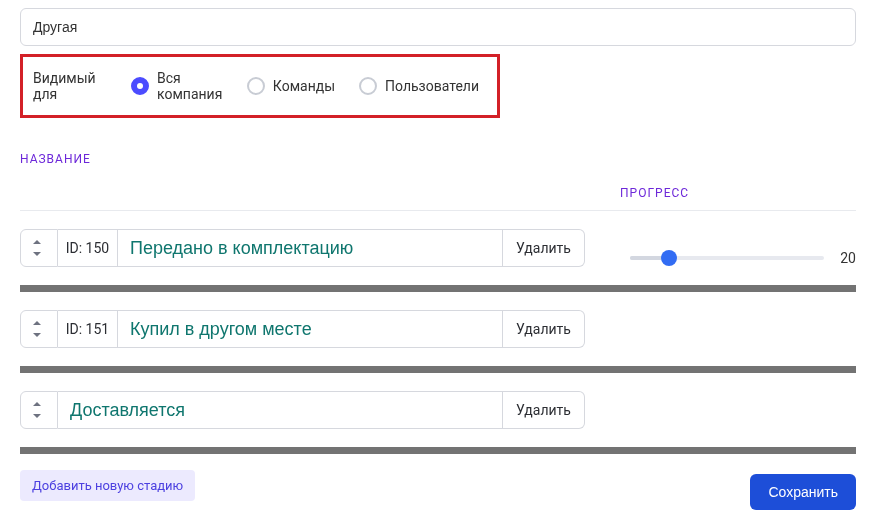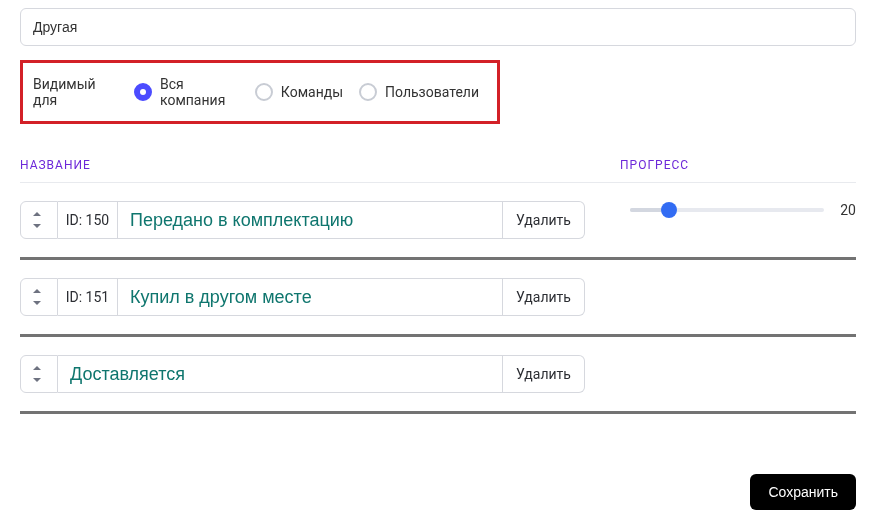--- a/index.html
+++ b/index.html
@@ -23,54 +23,54 @@
       padding: 8px 12px;
       font-size: 14px;
       color: #333;
     }
     .highlight-box {
       border: 3px solid #d32027;
       padding: 13px 10px;
       display: flex;
       align-items: flex-start;
       gap: 8px;
-      margin-top: 14px;
+      margin-top: 8px;
       width: 480px;
     }
     .radio-label { font-size: 14px; color: #333; margin-right: 6px; }
-    .radio-group { display: flex; align-items: center; gap: 8px; }
+    .radio-group { display: flex; align-items: center; gap: 16px; }
     .radio-item { display: flex; align-items: center; gap: 8px; cursor: pointer; margin-right: 8px; }
     .radio-circle {
       width: 18px; height: 18px; border-radius: 50%;
       border: 2px solid #c8ccd4; background: #fff;
       display: flex; align-items: center; justify-content: center;
       flex-shrink: 0;
     }
     .radio-circle.selected { border-color: #4c4cff; background: #4c4cff; }
     .radio-dot { width: 6px; height: 6px; border-radius: 50%; background: #fff; }
     .radio-text { font-size: 14px; color: #333; }
     .table-head {
       display: flex;
       margin-top: 22px;
       padding: 12px 0 10px 0;
       border-bottom: 1px solid #e8eaee;
     }
     .col-name { flex: 0 0 600px; }
-    .col-progress { flex: 1; }
+    .col-progress { flex: 1; margin-top: 34px; }
     .th {
       font-size: 12px;
       letter-spacing: 1px;
       color: #6d28d9;
       text-transform: uppercase;
     }
     .row {
       display: flex;
-      align-items: flex-start;
+      align-items: flex-end;
       padding: 18px 0 18px 0;
-      border-bottom: 3px solid #737373;
+      border-bottom: 7px solid #737373;
     }
     .row-left {
       flex: 0 0 565px;
       display: flex;
     }
     .row-right {
       flex: 1;
       display: flex;
       align-items: center;
       padding-left: 45px;
@@ -114,21 +114,21 @@
       padding: 8px 12px;
       border-radius: 4px;
       cursor: pointer;
     }
     .footer {
       position: absolute;
       bottom: 12px;
       right: 20px;
     }
     .save-btn {
-      background: #000000;
+      background: #1d4ed8;
       color: #fff;
       border: none;
       padding: 10px 18px;
       font-size: 14px;
       border-radius: 6px;
       cursor: pointer;
     }
   </style>
 </head>
 <body>
@@ -209,17 +209,18 @@
             <div class="chev dn"></div>
           </div>
       </div>
       <div class="seg input-seg">
           <input value="Доставляется" style="">
         </div>
       <div class="seg delete">Удалить</div>
     </div>
   </div>
 
+  <div class="add-stage">Добавить новую стадию</div>
 </div>
 
 <div class="footer">
   <button class="save-btn">Сохранить</button>
 </div>
 
 </body></html>

